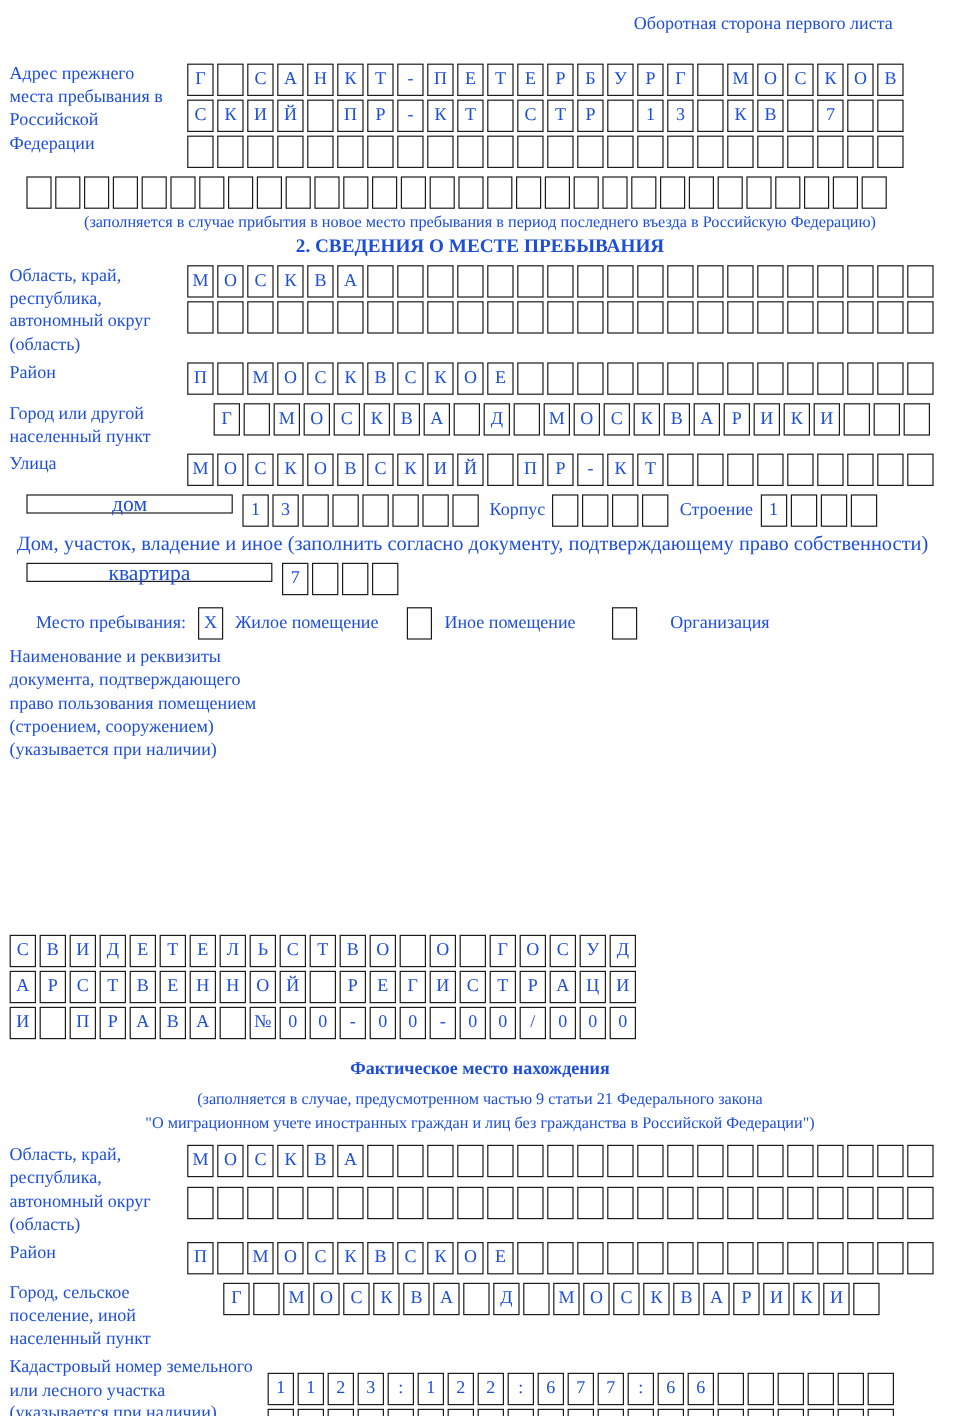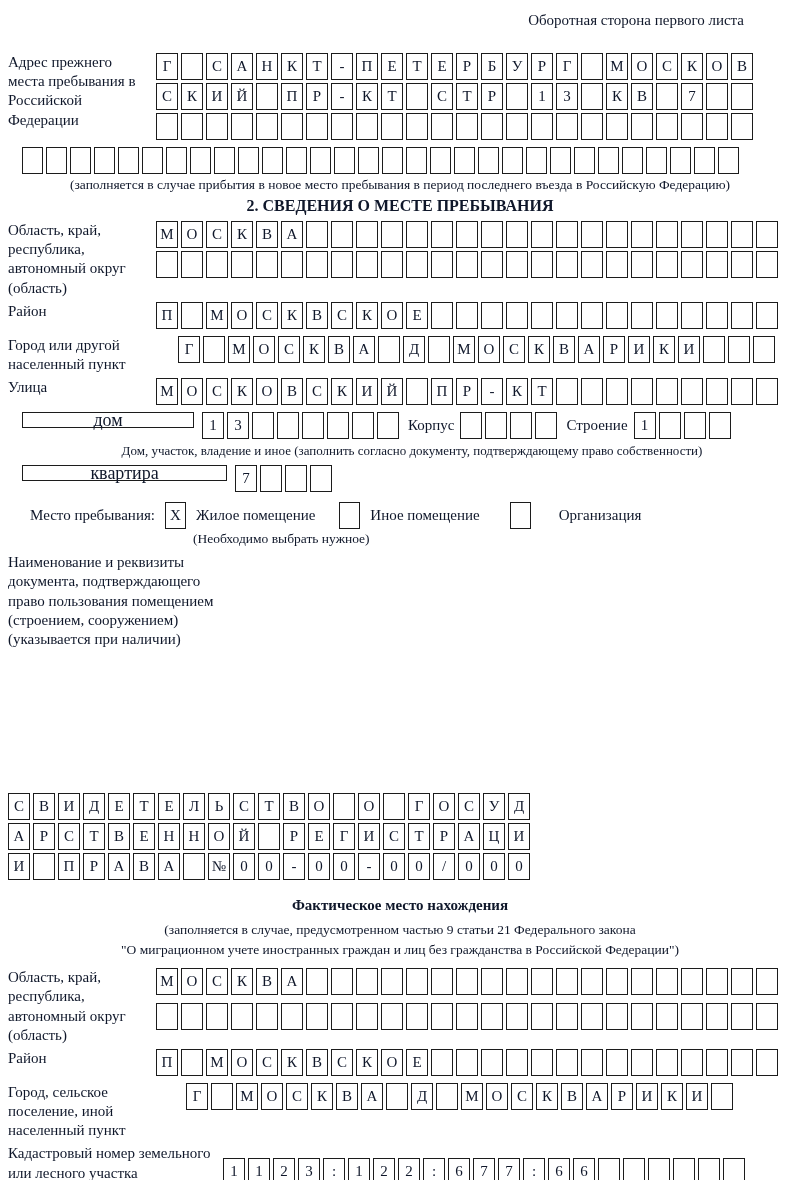--- a/index.html
+++ b/index.html
@@ -1,39 +1,39 @@
 <!DOCTYPE html>
 <html><head>
 <meta charset="utf-8">
 <style>
   html,body{margin:0;padding:0;background:#888;}
   .page{
     width:800px;height:1180px;background:#ffffff;margin:0 auto;position:relative;
-    font-family:"Liberation Serif","DejaVu Serif",serif;color:#0f172a;overflow:hidden;
+    font-family:"Liberation Serif","DejaVu Serif",serif;color:#1d4ed8;overflow:hidden;
     box-sizing:border-box;padding:12px 8px 1px 8px;
   }
   .hdr{ text-align:right;padding-right:48px;font-size:15px;margin-bottom:24px; }
   
   .row{display:flex;margin-bottom:3px;}
   .cell{
     box-sizing:border-box;width:22px;height:27px;border:1.6px solid #1c1c1c;margin-right:3px;
     display:inline-flex;align-items:center;justify-content:center;
     font-size:15px;line-height:1;flex:0 0 auto;background:#fff;
   }
   .cell.tight{width:21px;margin-right:3px;}
   .field{display:flex;margin-bottom:4px;}
   .flabel{font-size:15px;line-height:1.28;box-sizing:border-box;padding-right:8px;}
   .w148{width:148px;flex:0 0 148px;}
   .w170{width:170px;flex:0 0 170px;}
   .w178{width:178px;flex:0 0 178px;}
   .w240{width:240px;flex:0 0 240px;}
   .w215{width:215px;flex:0 0 215px;}
   .frows{flex:1;}
   .note{font-size:13.5px;text-align:center;margin:1px 0 4px 0;}
-  .note-left{font-size:13px;text-align:center;margin:0 0 6px 24px;}
+  .note-left{font-size:17px;text-align:left;margin:0 0 6px 6px;}
   .sec-title{font-size:16px;font-weight:bold;text-align:center;margin:4px 0 6px 0;}
   .sub-title{font-size:15px;font-weight:bold;text-align:center;margin:14px 0 8px 0;}
   .boxrect{
     box-sizing:border-box;border:1.6px solid #1c1c1c;height:16px;display:flex;
     align-items:center;justify-content:center;font-size:18px;flex:0 0 auto;background:#fff;
   }
   .inline-label{font-size:15px;display:flex;align-items:center;padding:0 6px;}
   .mesto{display:flex;align-items:center;margin:10px 0 2px 22px;font-size:15px;}
   .checkbox{
     box-sizing:border-box;width:21px;height:27px;border:1.6px solid #1c1c1c;margin:0 10px;
@@ -367,21 +367,20 @@
 
   <div class="mesto">
     <span>Место пребывания:</span>
     <span class="checkbox">X</span>
     <span>Жилое помещение</span>
     <span class="checkbox" style="margin-left:24px;"></span>
     <span>Иное помещение</span>
     <span class="checkbox" style="margin-left:30px;margin-right:28px;"></span>
     <span>Организация</span>
   </div>
-  <div class="note" style="text-align:left;margin-left:185px;">(Необходимо выбрать нужное)</div>
 
   <div class="field" style="margin-top:6px;flex-direction:column;">
     <div class="flabel w240">Наименование и реквизиты документа, подтверждающего право пользования помещением (строением, сооружением) (указывается при наличии)</div>
     <div class="frows">
       <div class="row">
           <span class="cell">С</span>
           <span class="cell">В</span>
           <span class="cell">И</span>
           <span class="cell">Д</span>
           <span class="cell">Е</span>

